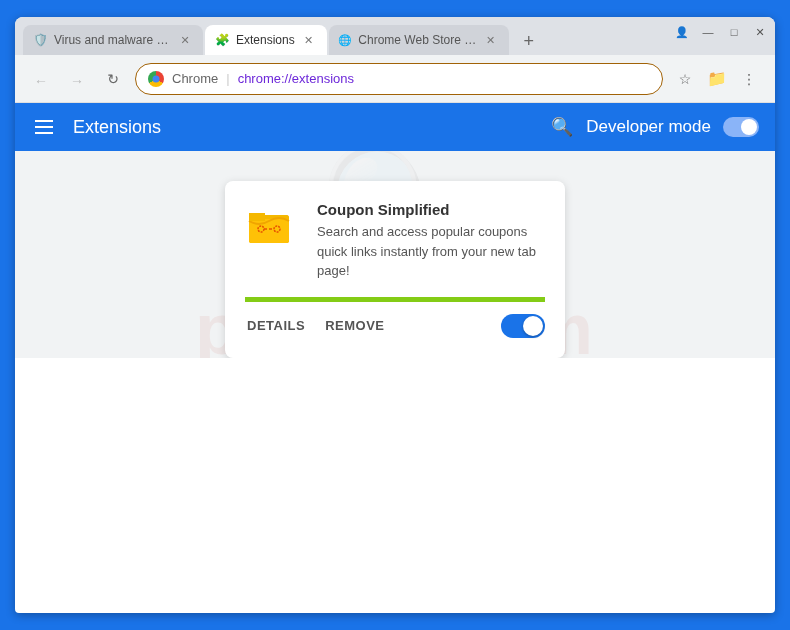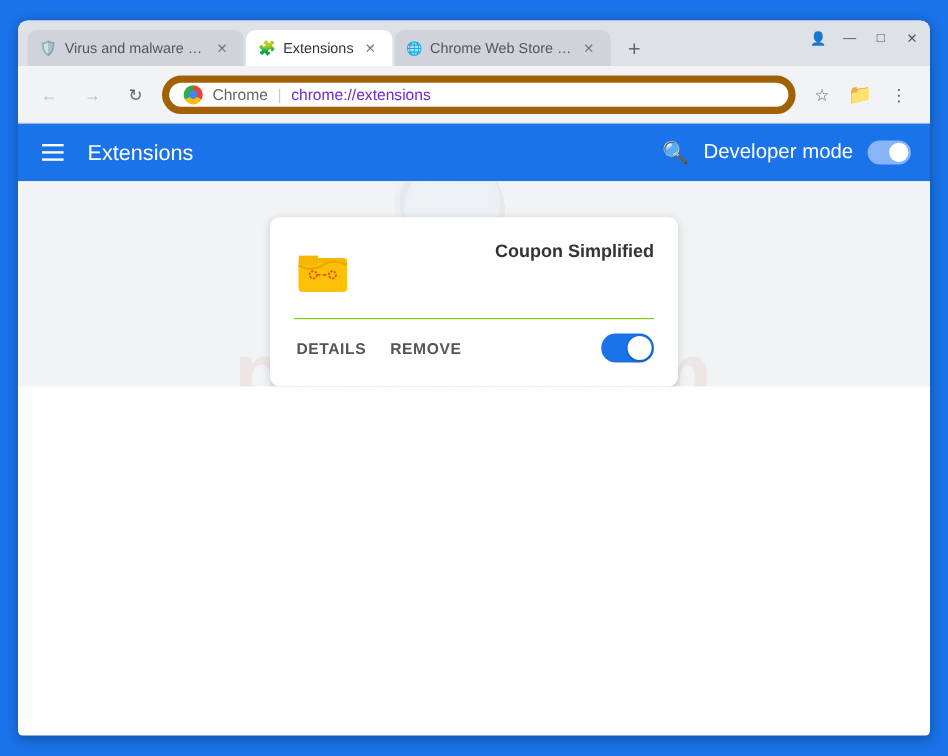--- a/index.html
+++ b/index.html
@@ -132,21 +132,21 @@
 
     .nav-btn.disabled {
       color: #bbb;
       cursor: default;
     }
 
     .address-input {
       flex: 1;
       height: 32px;
       background: #fff;
-      border: 6px solid #a16207;
+      border: 1px solid #a16207;
       border-radius: 16px;
       display: flex;
       align-items: center;
       padding: 0 12px;
       gap: 8px;
       font-size: 13px;
       color: #333;
     }
 
     .chrome-icon {
@@ -312,23 +312,22 @@
       box-shadow: 0 2px 8px rgba(0,0,0,0.15);
       width: 340px;
       padding: 20px;
       position: relative;
       z-index: 10;
     }
 
     .ext-card-header {
       display: flex;
       align-items: flex-start;
-      gap: 5px;
+      gap: 24px;
       margin-bottom: 16px;
-      text-align: right;
     }
 
     .ext-info {
       flex: 1;
     }
 
     .ext-name {
       font-size: 15px;
       font-weight: 600;
       color: #333;
@@ -338,21 +337,21 @@
     .ext-desc {
       font-size: 13px;
       color: #555;
       line-height: 1.5;
     }
 
     .ext-card-footer {
       display: flex;
       align-items: center;
       padding-top: 12px;
-      border-top: 1px solid #84cc16;
+      border-top: 5px solid #84cc16;
       gap: 16px;
     }
 
     .ext-btn {
       font-size: 13px;
       font-weight: 600;
       color: #555;
       text-transform: uppercase;
       letter-spacing: 0.5px;
       cursor: pointer;
@@ -492,20 +491,21 @@
 
                 <rect x="4" y="12" width="16" height="8" rx="2 2 0 0" fill="#f5b800"></rect>
 
                 <circle cx="16" cy="28" r="3" fill="none" stroke="#e65100" stroke-width="1.5" stroke-dasharray="2,1"></circle>
                 <circle cx="32" cy="28" r="3" fill="none" stroke="#e65100" stroke-width="1.5" stroke-dasharray="2,1"></circle>
                 <line x1="19" y1="28" x2="29" y2="28" stroke="#e65100" stroke-width="1.5" stroke-dasharray="3,2"></line>
               </svg>
 
               <div class="ext-info">
                 <div class="ext-name">Coupon Simplified</div>
+                <div class="ext-desc">Search and access popular coupons quick links instantly from your new tab page!</div>
               </div>
             </div>
 
             <div class="ext-card-footer">
               <div class="ext-btn">DETAILS</div>
               <div class="ext-btn">REMOVE</div>
               <div class="spacer"></div>
               <div class="toggle-ext">
                 <div class="toggle-ext-knob"></div>
               </div>

